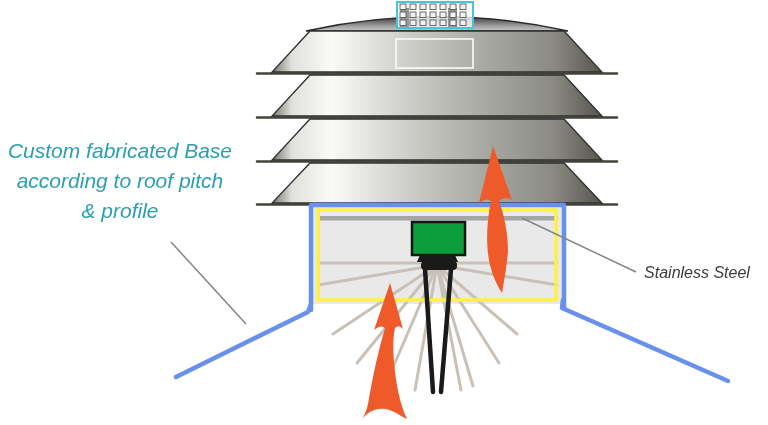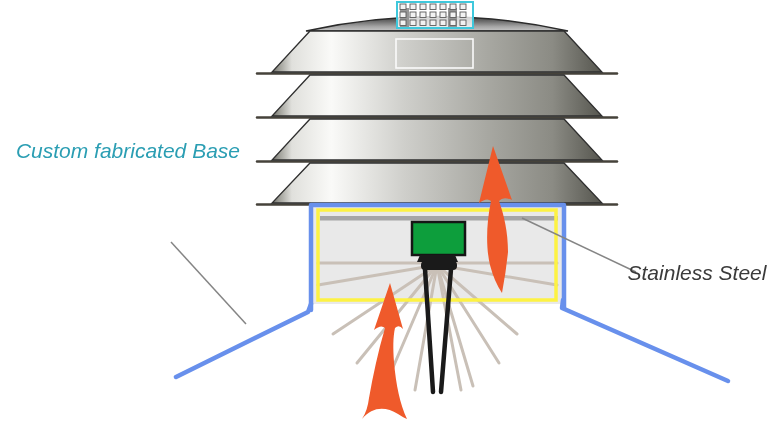--- a/index.html
+++ b/index.html
@@ -15,26 +15,26 @@
 
   .label {
     position: absolute;
     font-style: italic;
     text-align: center;
     user-select: none;
   }
   .label-left {
     left: 0px; top: 136px; width: 240px;
     color: var(--teal-label, #2b9eb3);
-    font-size: 21px; line-height: 30px; text-align: right;
+    font-size: 21px; line-height: 30px;
   }
   .label-right {
     left: 626px; top: 258px; width: 142px;
     color: var(--dark-label, #3b3b3b);
-    font-size: 21px; line-height: 29px;
+    font-size: 16px; line-height: 29px;
   }
 
   .louver { fill: url(#louverGrad); stroke: #2f2f2f; stroke-width: 1.3; }
   .lip { stroke: #45423a; stroke-width: 2.5; stroke-linecap: round; }
   .dome { fill: url(#domeGrad); stroke: #2b2b2b; stroke-width: 1.4; }
   .wire { stroke: var(--wire-tan, #c9c0b7); stroke-width: 3; stroke-linecap: round; fill: none; }
   .blue-line { stroke: var(--roof-blue, #6890ec); stroke-width: 4.5; fill: none; stroke-linecap: round; stroke-linejoin: round; }
   .yellow-line { stroke: var(--yellow-liner, #fdf243); stroke-width: 3.5; fill: none; }
   .leader { stroke: var(--leader-gray, #858585); stroke-width: 1.5; fill: none; }
   .flame { fill: var(--airflow-orange, #ef5a2b); }
@@ -159,19 +159,21 @@
              Q 503,196 512,200 Z"></path>
     <path class="flame" d="M 390,283 L 374,330 Q 381,324 385,328
              C 378,352 373,375 369,398 C 368,406 366,413 362,419
              C 372,407 385,406 398,414 Q 404,418 407,419
              C 400,404 396,385 394,362 C 393,348 393,337 395,328
              Q 399,324 403,329 Z"></path>
   </svg>
 
   <div class="label label-left">
     <div>Custom fabricated Base</div>
+    <div>according to roof pitch</div>
+    <div>&amp; profile</div>
   </div>
 
   <div class="label label-right">
     <div>Stainless Steel</div>
   </div>
 
 </div>
 
 </body></html>

